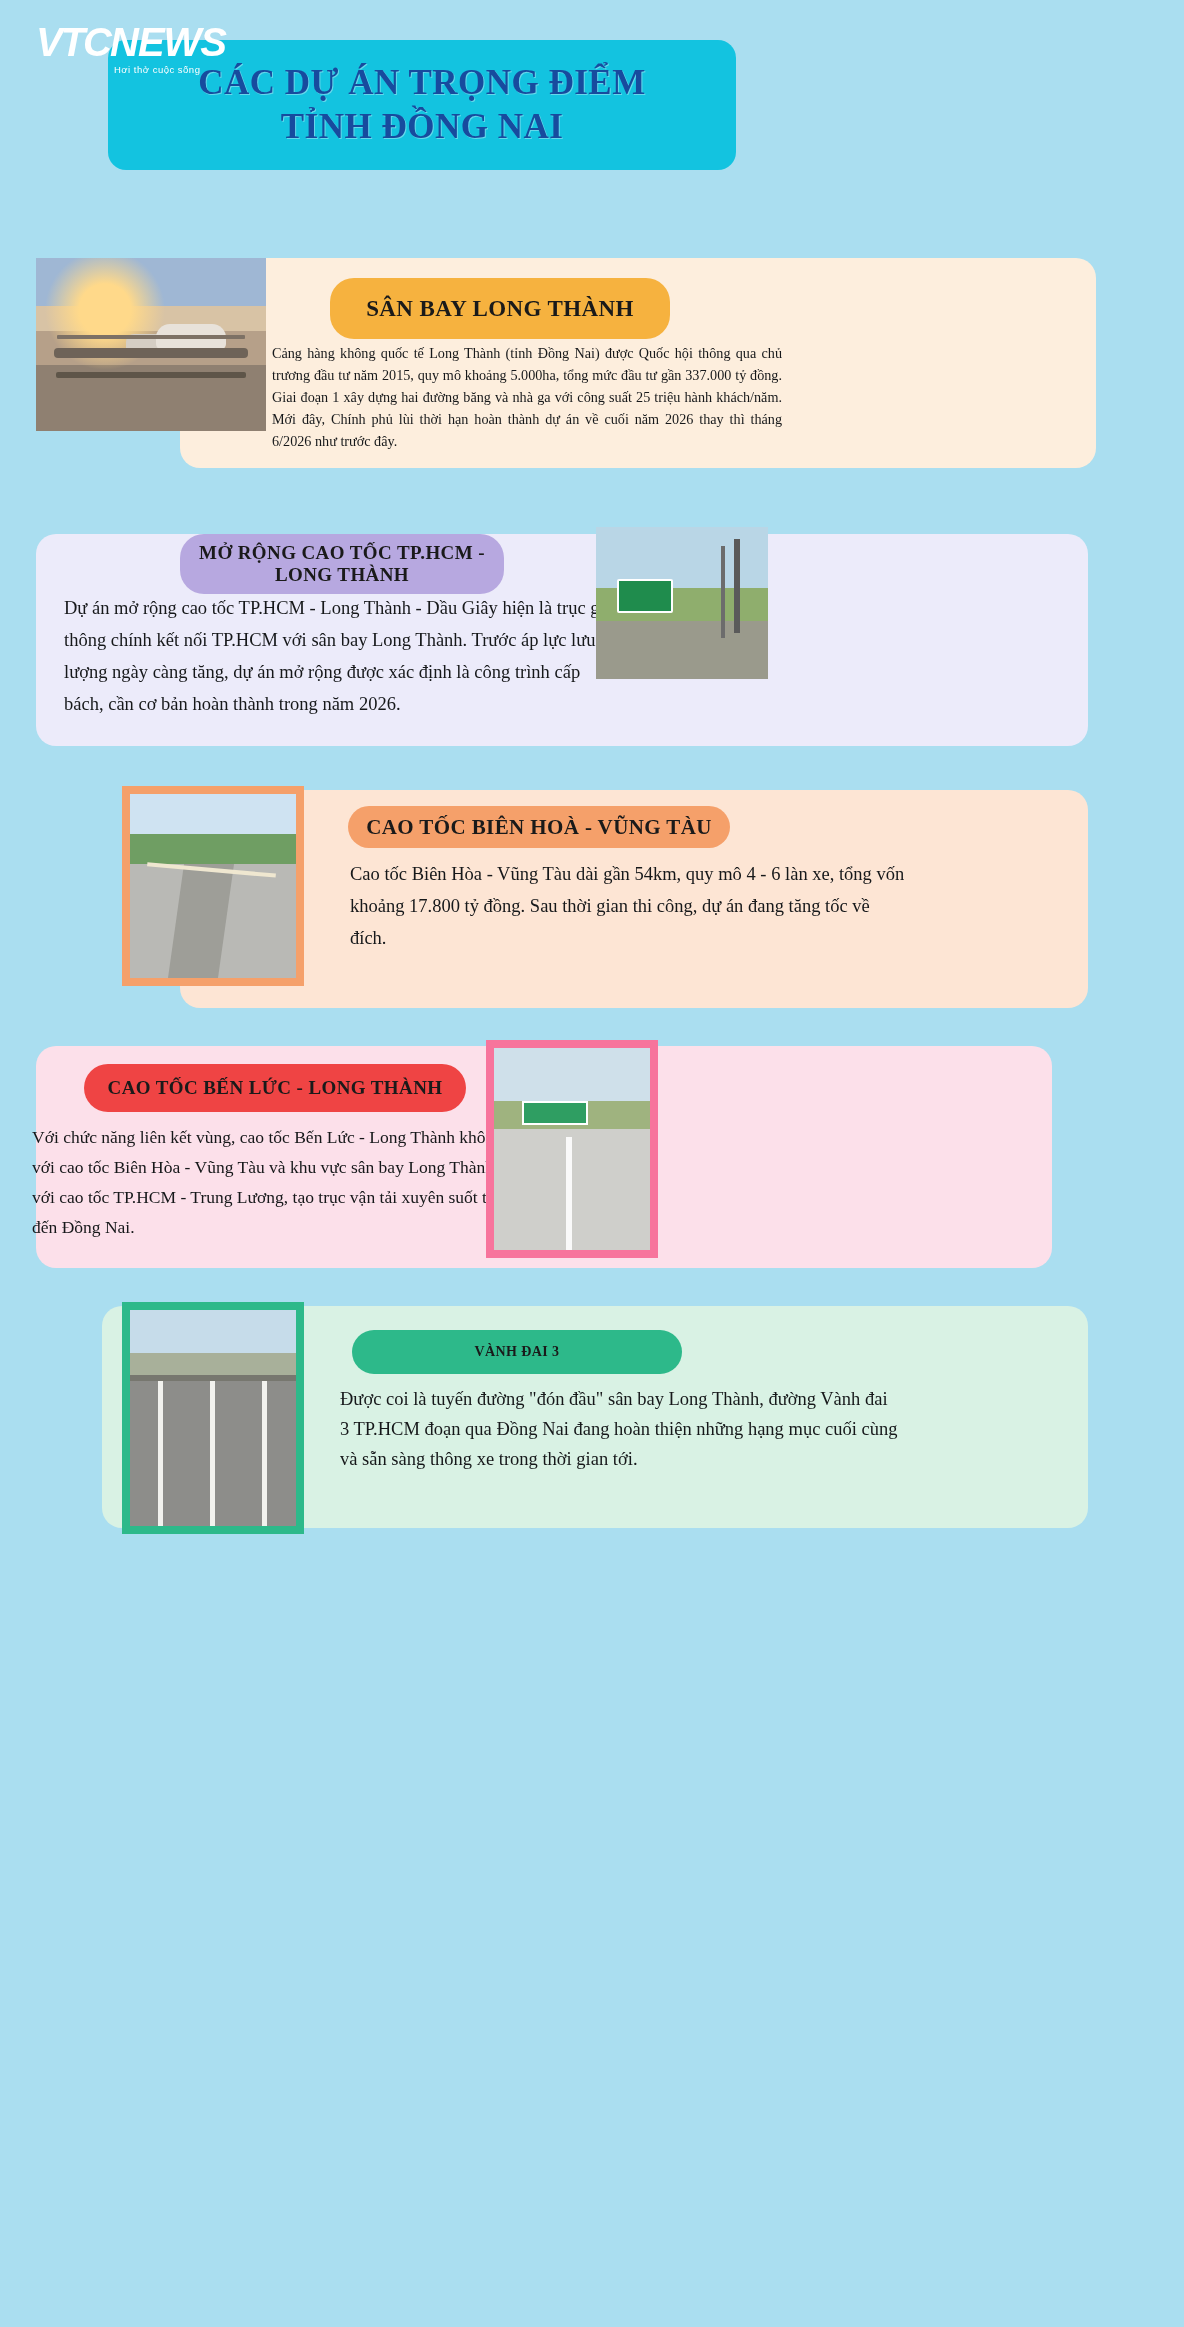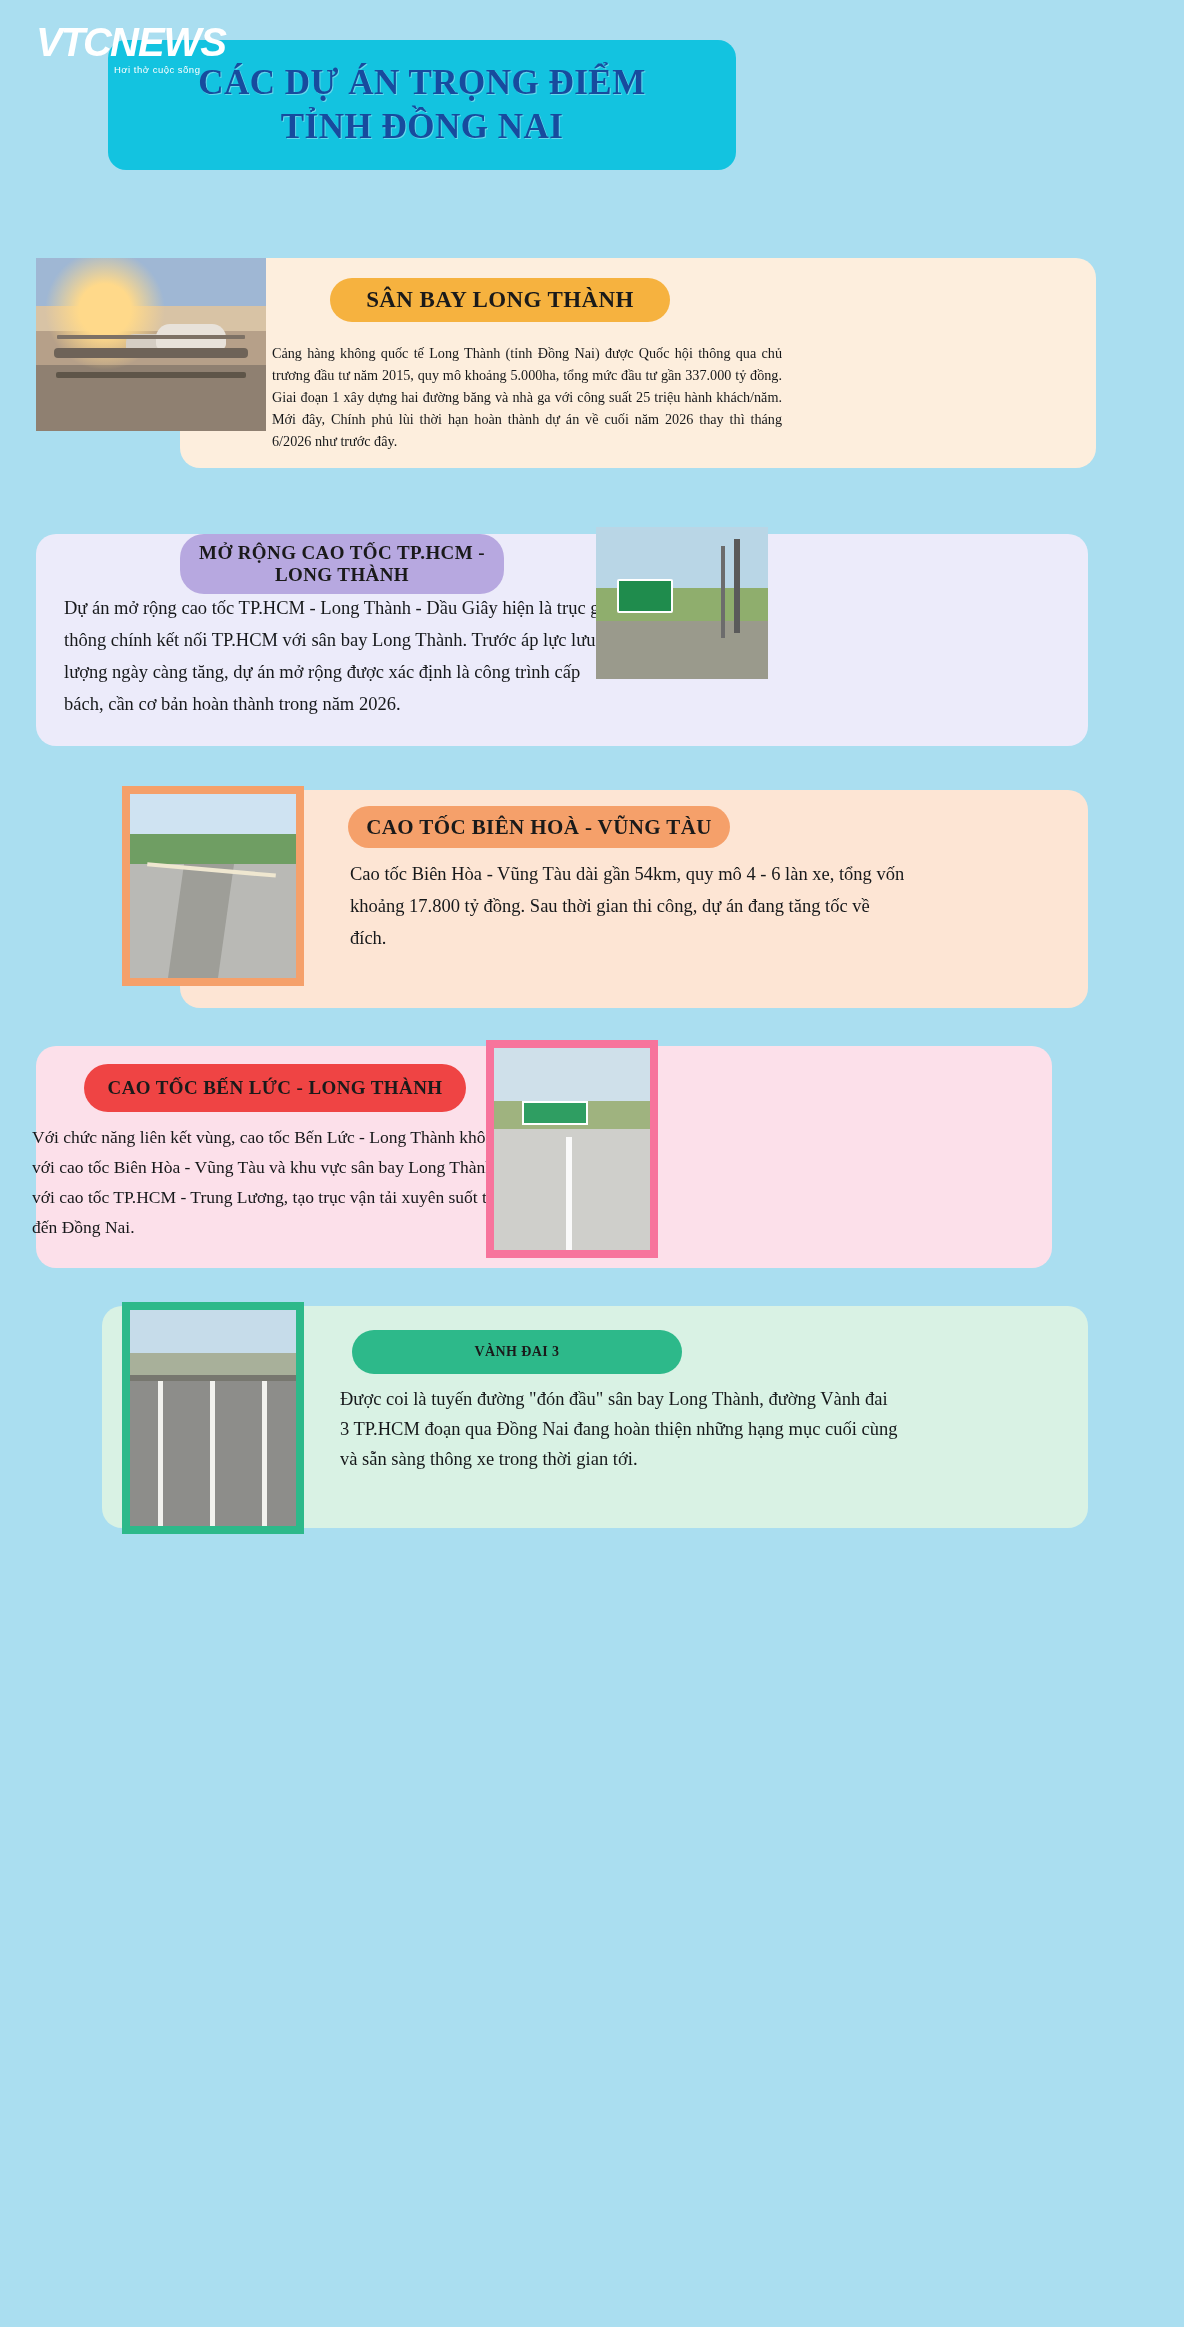--- a/index.html
+++ b/index.html
@@ -101,21 +101,21 @@
     background:#cfd8dc;
   }
   .photo > .inner{ width:100%; height:100%; position:relative; }
 
   
   #sec1 .panel{
     left:180px; top:258px; width:916px; height:210px;
     background:#fdeedd;
   }
   #sec1 .pill{
-    left:330px; top:278px; width:340px; height:44px;
+    left:330px; top:278px; width:340px; height:61px;
     background:#f6b23f;
     font-size:23px;
   }
   #sec1 .body-text{
     left:272px; top:342px; width:510px;
     font-size:14.2px; line-height:22px; text-align:justify;
   }
   #sec1 .photo{
     left:36px; top:258px; width:230px; height:173px;
   }

